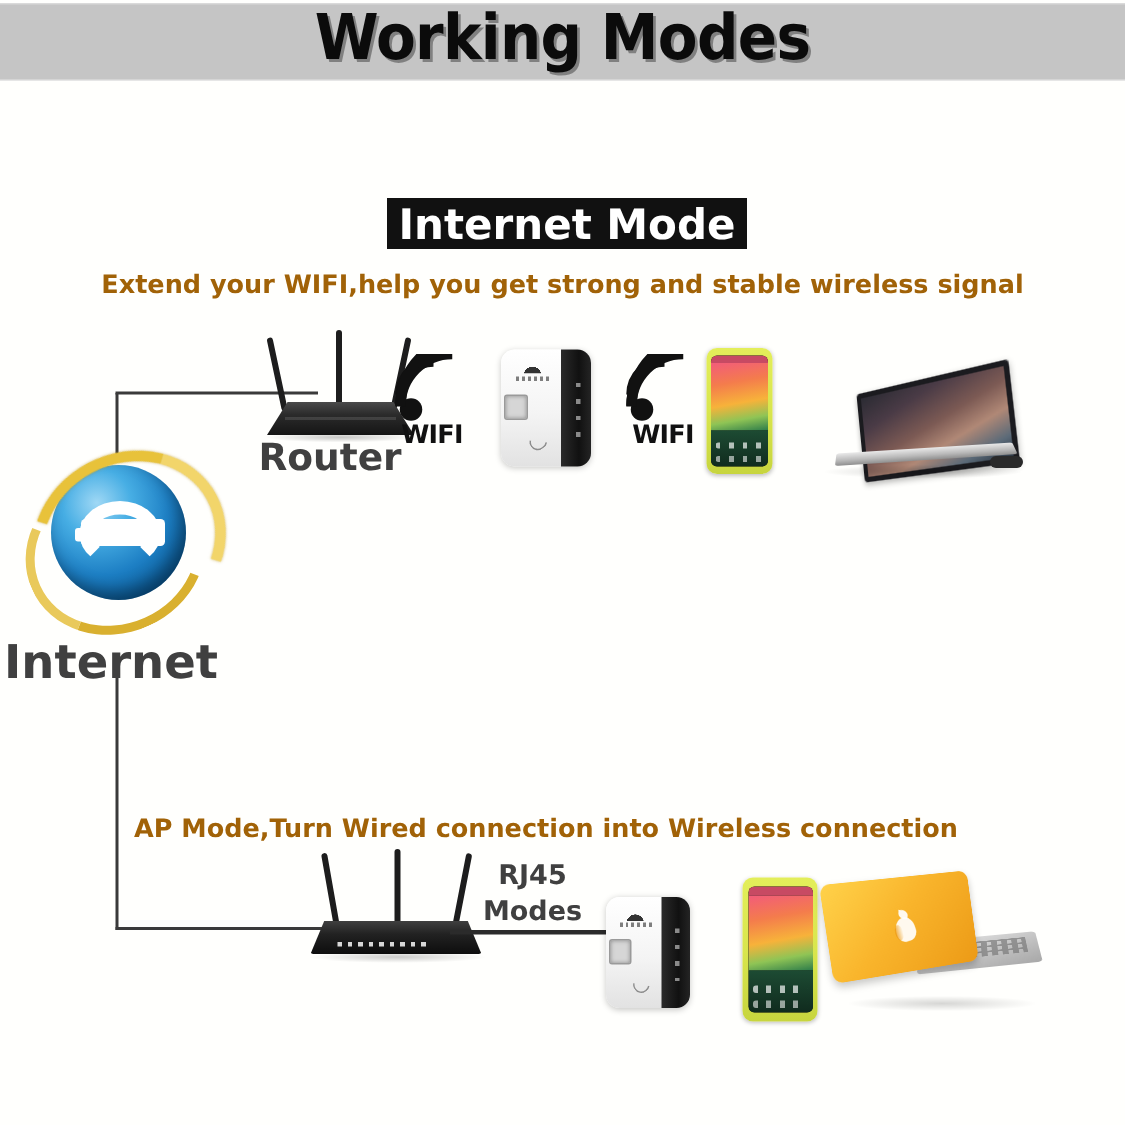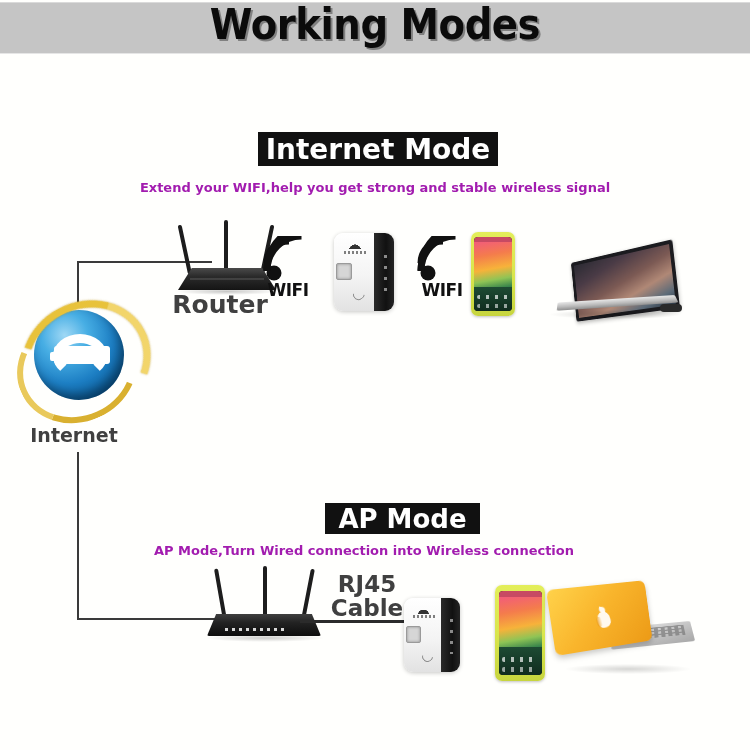--- a/index.html
+++ b/index.html
@@ -43,22 +43,22 @@
     letter-spacing:0px;
     white-space:nowrap;
   }
   #banner-repeater{left:258px;top:132px;width:240px;height:34px;font-size:28px;}
   #banner-ap{left:325px;top:503px;width:155px;height:31px;font-size:26px;}
 
   .subtitle{
     position:absolute;
     font-family:"DejaVu Sans", sans-serif;
     font-weight:700;
-    font-size:13px;
-    color:#a21caf;
+    font-size:17px;
+    color:#a16207;
     white-space:nowrap;
     text-align:center;
   }
   #sub-repeater{left:0;top:180px;width:750px;}
   #sub-ap{left:0;top:543px;width:728px;}
 
   
   .line{position:absolute;background:#3a3a3a;}
   #conn-v-top{left:77px;top:262px;width:2px;height:46px;}
   #conn-h-top{left:77px;top:261px;width:135px;height:2px;}
@@ -104,24 +104,24 @@
     transform:rotate(-24deg);
   }
   .caption{
     position:absolute;
     font-family:"DejaVu Sans", sans-serif;
     font-weight:700;
     color:#404040;
     white-space:nowrap;
     text-align:center;
   }
-  #cap-internet{left:0;top:424px;width:148px;font-size:19px;}
+  #cap-internet{left:0;top:424px;width:148px;font-size:31px;}
   #cap-router{left:160px;top:290px;width:120px;font-size:25px;}
   #cap-modem{left:195px;top:645px;width:140px;font-size:26px;}
-  #cap-rj45{left:312px;top:572px;width:110px;font-size:23px;line-height:24px;white-space:normal;}
+  #cap-rj45{left:300px;top:572px;width:110px;font-size:18px;line-height:24px;white-space:normal;}
 
   
   #router{position:absolute;left:172px;top:222px;width:110px;height:72px;}
   .ant{position:absolute;width:4px;background:#1d1d1d;border-radius:2px;}
   #router .a1{left:16px;top:2px;height:50px;transform:rotate(-12deg);transform-origin:bottom center;}
   #router .a2{left:52px;top:-2px;height:54px;}
   #router .a3{left:88px;top:2px;height:50px;transform:rotate(12deg);transform-origin:bottom center;}
   .router-body{
     position:absolute;left:6px;top:46px;width:98px;height:22px;
     background:linear-gradient(180deg,#4a4a4a 0%,#2b2b2b 38%,#151515 100%);
@@ -394,33 +394,32 @@
     </div>
   </div>
 
   <div id="laptop1">
     <div class="lap-screen"></div>
     <div class="lap-base"></div>
     <div class="lap-foot"></div>
     <div class="lap-shadow"></div>
   </div>
 
-  <div class="banner" id="banner-ap">AP Mode</div>
   <div class="subtitle" id="sub-ap">AP Mode,Turn Wired connection into Wireless connection</div>
 
   <div id="modem">
     <div class="ant a1"></div>
     <div class="ant a2"></div>
     <div class="ant a3"></div>
     <div class="modem-body"></div>
     <div class="modem-leds"></div>
     <div class="modem-shadow"></div>
   </div>
 
-  <div class="caption" id="cap-rj45"><span>RJ45</span><br><span>Cable</span></div>
+  <div class="caption" id="cap-rj45"><span>RJ45</span><br><span>Modes</span></div>
   <div class="line" id="rj45-cable"></div>
 
   <div class="repeater" id="repeater2">
     <div class="rep-body"></div>
     <div class="rep-dark"></div>
     <div class="rep-logo"></div>
     <div class="rep-logo-txt"></div>
     <div class="rep-port"></div>
     <div class="rep-leds"></div>
     <div class="rep-wps"></div>

